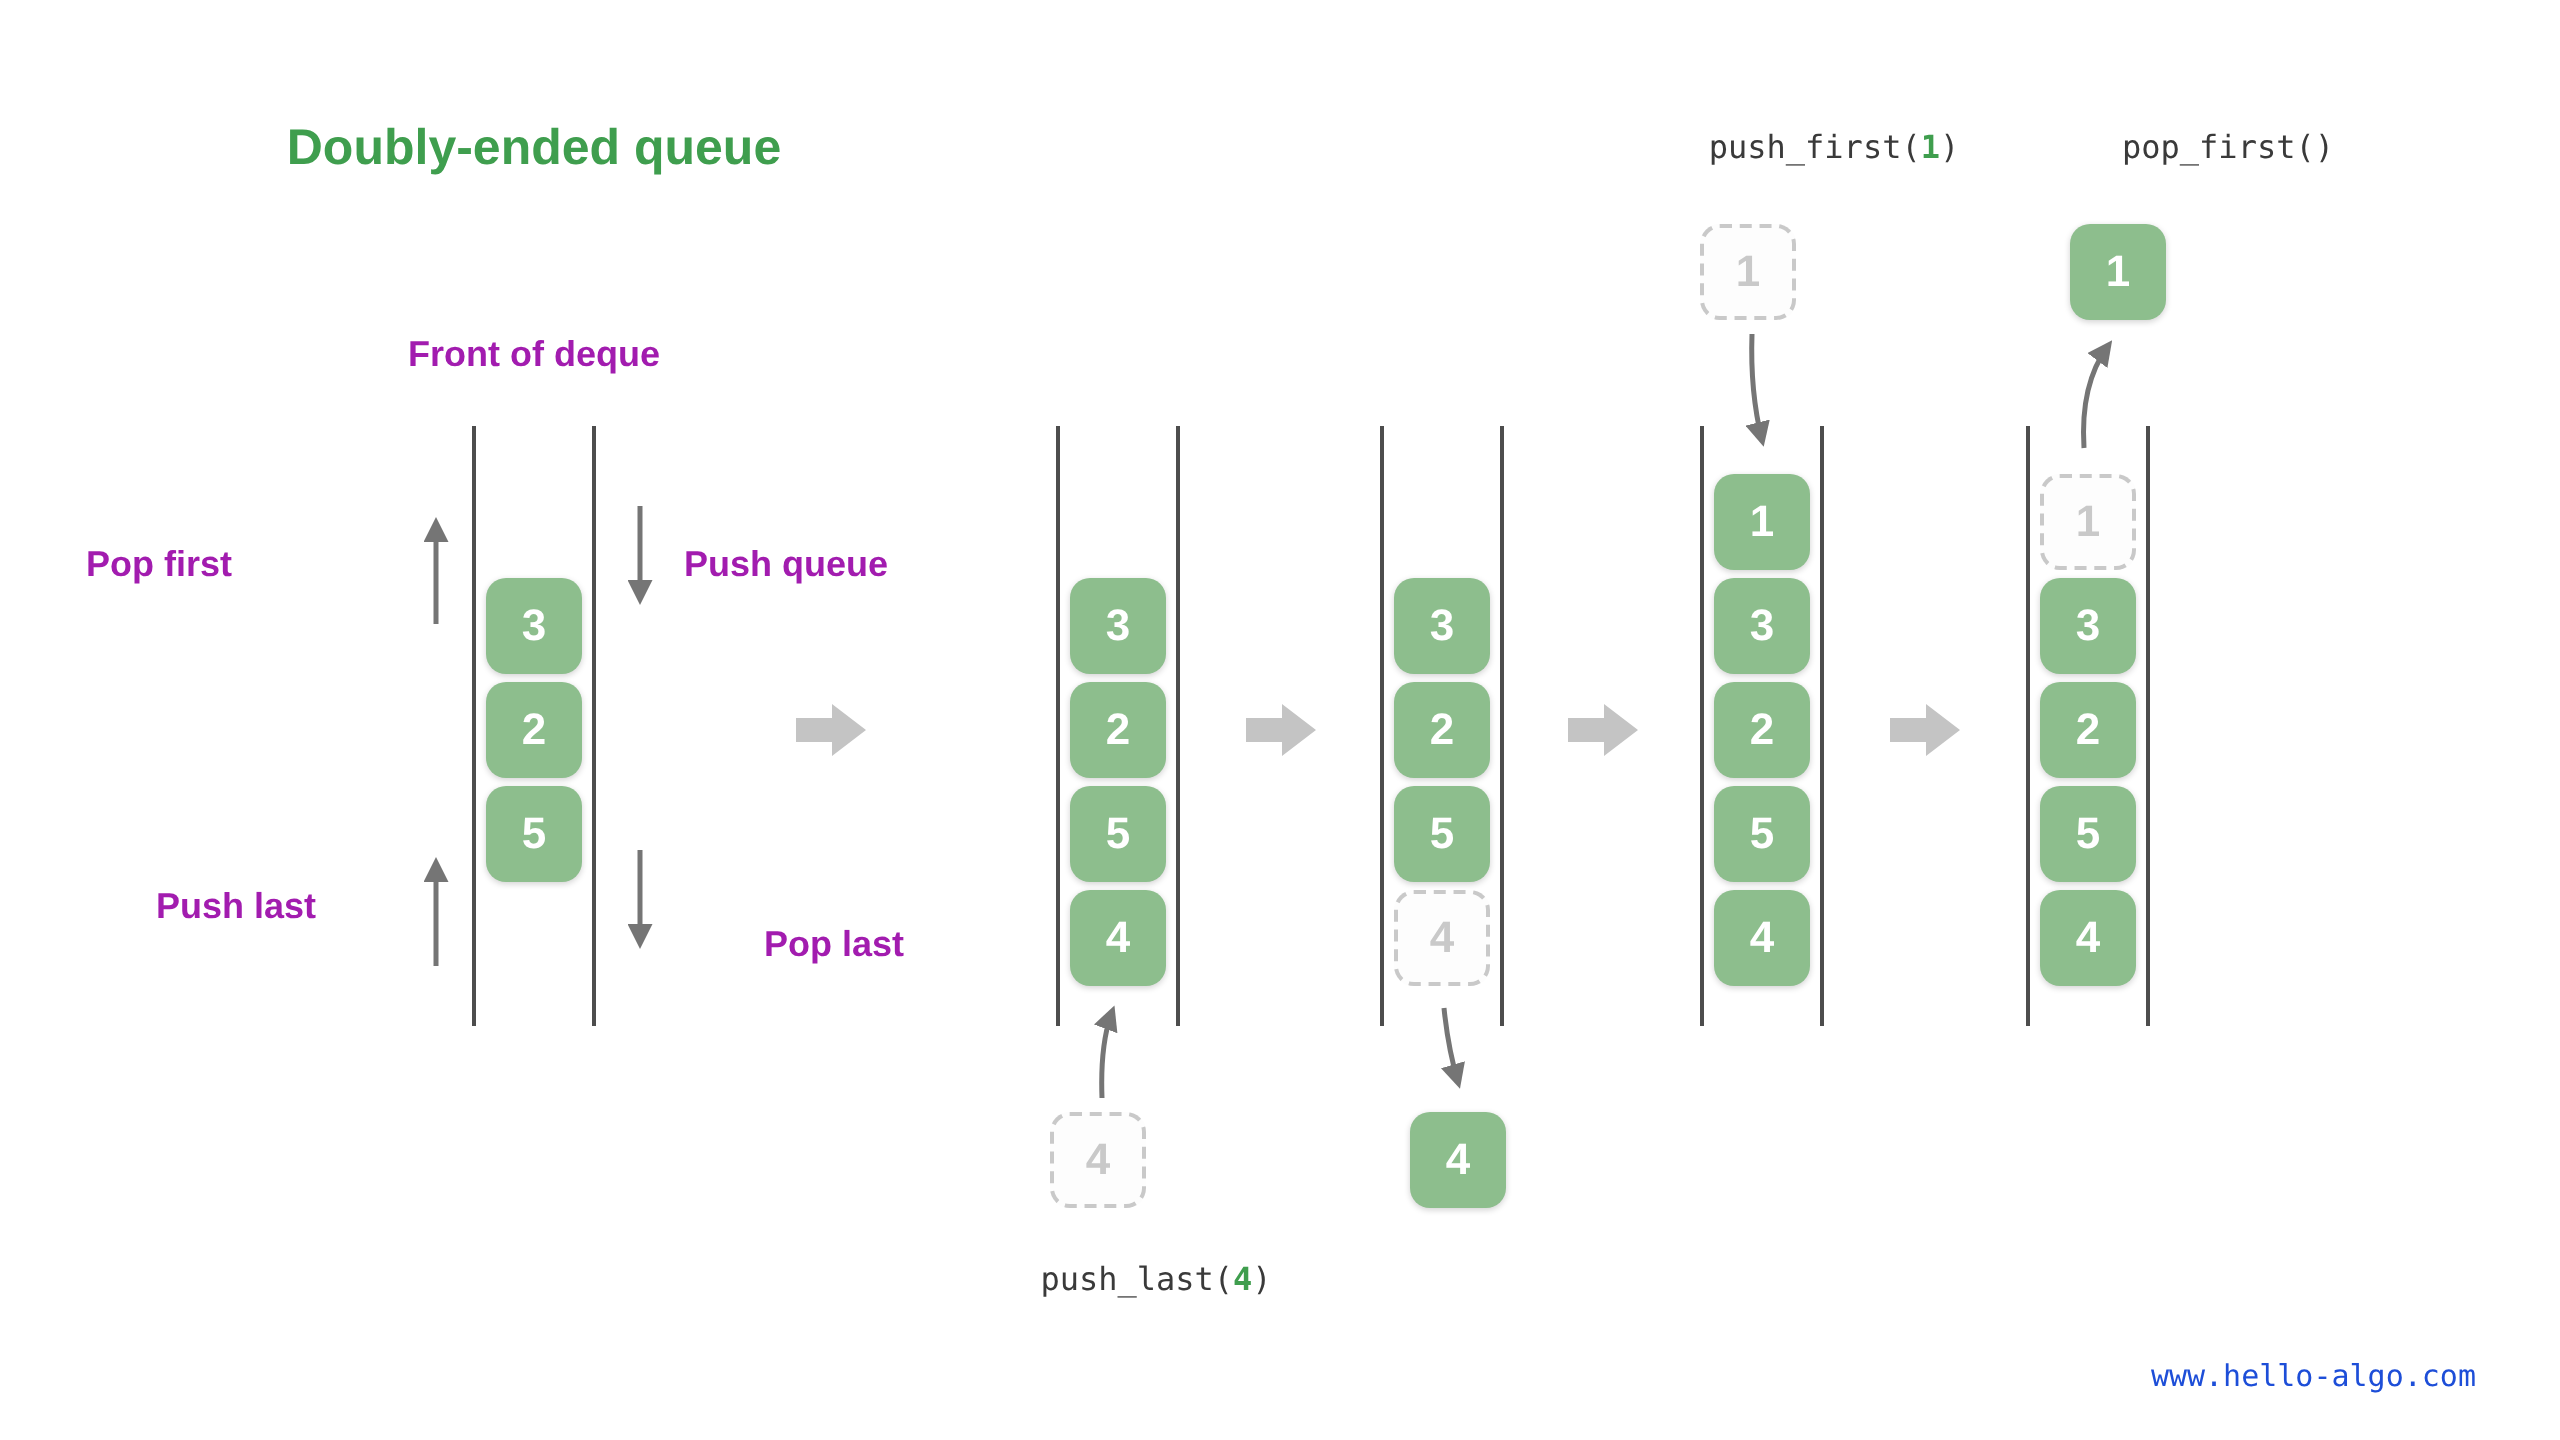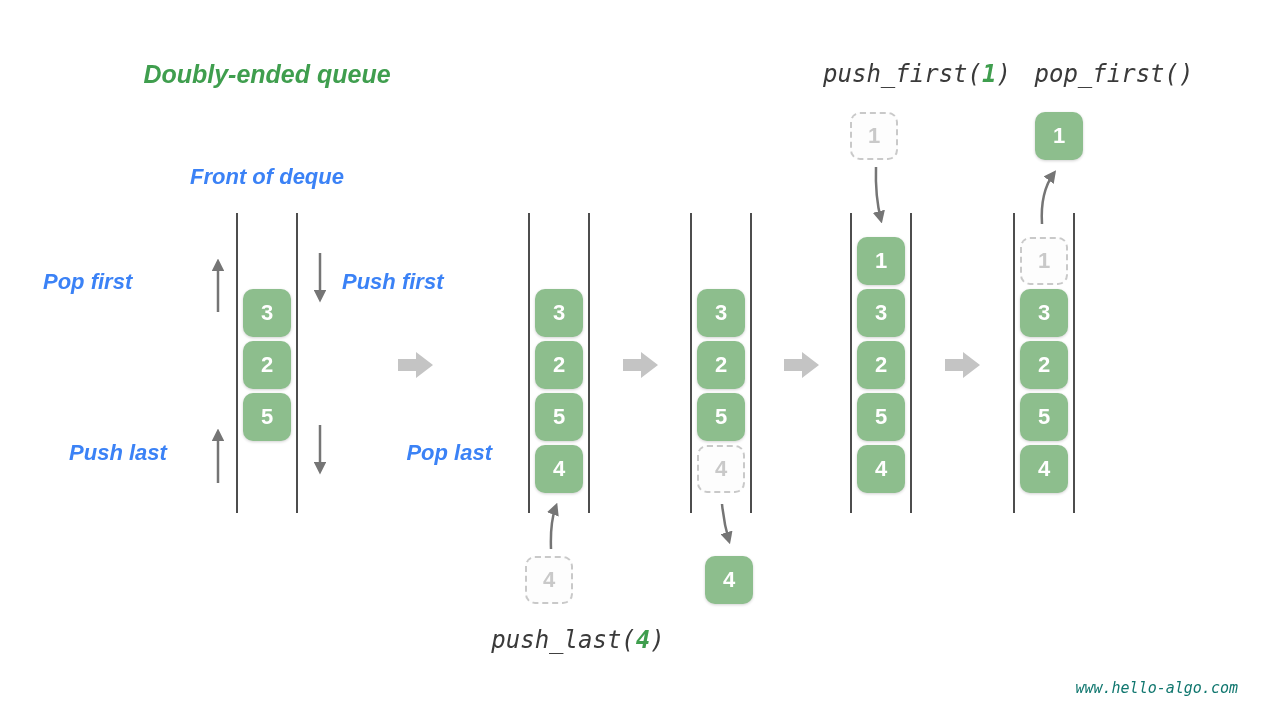--- a/index.html
+++ b/index.html
@@ -1,26 +1,26 @@
 <!DOCTYPE html>
 <html><head>
 <meta charset="utf-8">
 <style>
   html,body{margin:0;padding:0;background:#ffffff;}
   #stage{position:relative;width:1280px;height:720px;background:#ffffff;overflow:hidden;
          font-family:"Liberation Sans",sans-serif;}
-  .abs{position:absolute;font-style:italic;}
+  .abs{position:absolute;}
 
   
   .title{width:330px;text-align:center;font-weight:bold;font-size:25px;line-height:41px;color:#3f9e4e;}
-  .side-label{font-weight:bold;font-size:22px;line-height:24px;color:#3b82f6;white-space:nowrap;}
-  .code{font-family:"DejaVu Sans Mono",monospace;font-size:24px;line-height:28px;color:#3a3a3a;
+  .side-label{font-weight:bold;font-size:18px;line-height:24px;color:#a21caf;white-space:nowrap;}
+  .code{font-family:"DejaVu Sans Mono",monospace;font-size:16px;line-height:28px;color:#3a3a3a;
         width:260px;text-align:center;white-space:nowrap;}
   .code .arg{color:#3f9e4e;font-weight:bold;}
-  .watermark{font-family:"DejaVu Sans Mono",monospace;font-size:15px;color:#0f766e;
+  .watermark{font-family:"DejaVu Sans Mono",monospace;font-size:15px;color:#1d4ed8;
              width:220px;text-align:right;}
 
   
   .channel{position:absolute;top:213px;height:300px;width:62px;box-sizing:border-box;
            border-left:2px solid #4d4d4d;border-right:2px solid #4d4d4d;}
   .stack{position:absolute;left:0;right:0;display:flex;flex-direction:column;align-items:center;gap:4px;}
   .stack.mid{top:76px;}
   .stack.top{top:24px;}
 
   .cell{width:48px;height:48px;box-sizing:border-box;border-radius:10px;background:#8dbe8d;
@@ -59,23 +59,23 @@
     <path transform="translate(962,365)" d="M-17,-6 H1 V-13 L18,0 L1,13 V6 H-17 Z" fill="#c4c4c4"></path>
   </svg>
 
   <div class="abs title" style="left:102px;top:54px">
     <div>Doubly-ended queue</div>
   </div>
 
   <div class="abs side-label" style="left:160px;top:165px;width:214px;text-align:center">Front of deque</div>
 
   <div class="abs side-label" style="left:43px;top:270px;width:150px;text-align:left">Pop first</div>
-  <div class="abs side-label" style="left:342px;top:270px;width:150px;text-align:left">Push first</div>
+  <div class="abs side-label" style="left:342px;top:270px;width:150px;text-align:left">Push queue</div>
   <div class="abs side-label" style="left:43px;top:441px;width:150px;text-align:center">Push last</div>
-  <div class="abs side-label" style="left:342px;top:441px;width:150px;text-align:right">Pop last</div>
+  <div class="abs side-label" style="left:342px;top:460px;width:150px;text-align:center">Pop last</div>
 
   <div class="abs code" style="left:448px;top:626px"><span>push_last(</span><span class="arg">4</span><span>)</span></div>
 
 
   <div class="abs code" style="left:787px;top:60px"><span>push_first(</span><span class="arg">1</span><span>)</span></div>
 
   <div class="abs code" style="left:984px;top:60px">pop_first()</div>
 
   <div class="channel" style="left:236px">
     <div class="stack mid">

